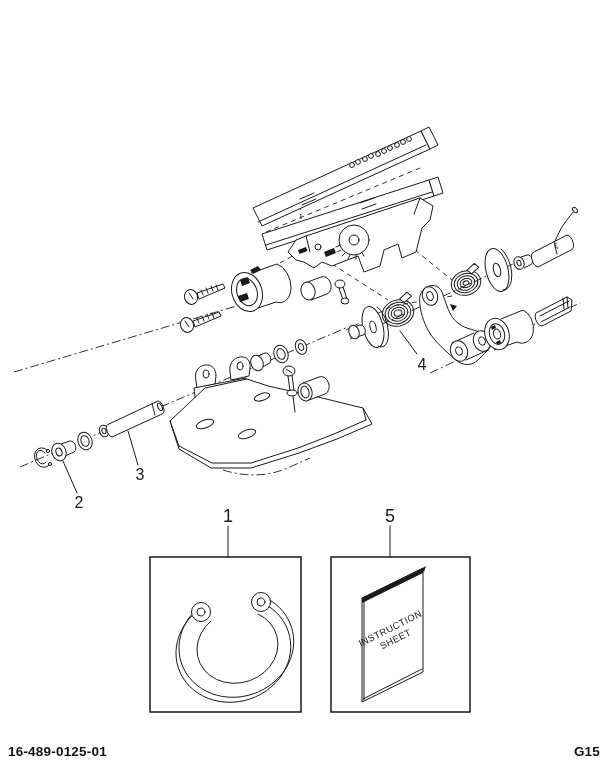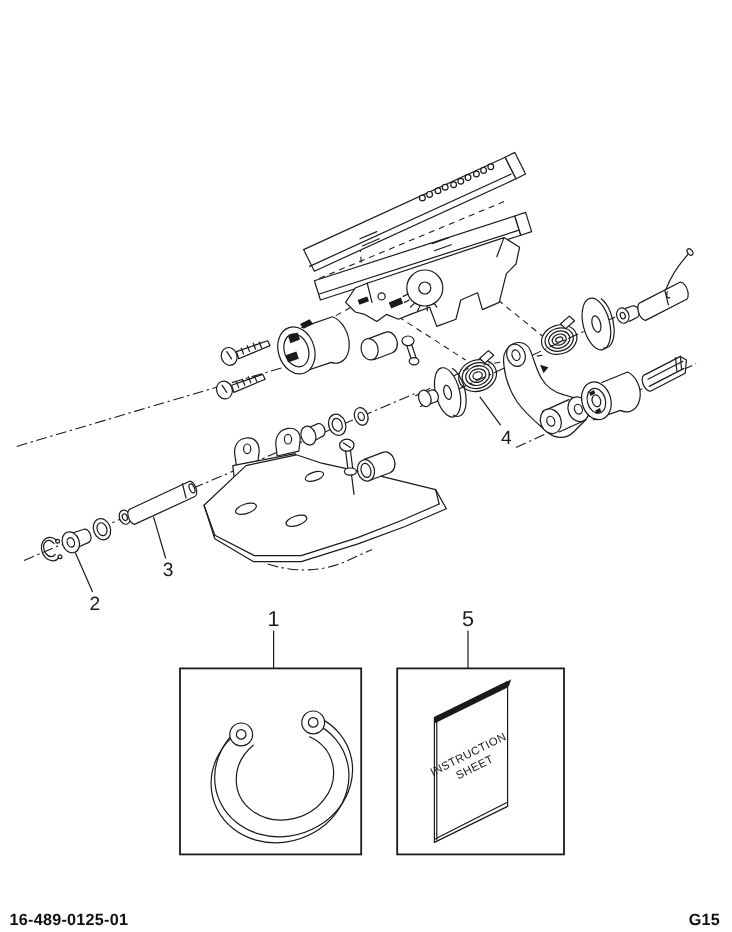--- a/index.html
+++ b/index.html
@@ -8,21 +8,21 @@
   #diagram-svg{position:absolute;left:0;top:0;}
   .ln{fill:none;stroke:#1a1a1a;stroke-width:1;stroke-linecap:round;stroke-linejoin:round;}
   .fw{fill:#ffffff;stroke:#1a1a1a;stroke-width:1;stroke-linejoin:round;}
   .fd{fill:#1a1a1a;stroke:none;}
   .dd{fill:none;stroke:#1a1a1a;stroke-width:0.9;stroke-dasharray:9 3 2 3;}
   .dsh{fill:none;stroke:#1a1a1a;stroke-width:0.9;stroke-dasharray:5 4;}
   .box{fill:#ffffff;stroke:#1a1a1a;stroke-width:1.5;}
   .callout{font-family:"Liberation Sans",sans-serif;font-size:16px;fill:#1a1a1a;text-anchor:middle;}
   .callout-big{font-family:"Liberation Sans",sans-serif;font-size:18px;fill:#1a1a1a;text-anchor:middle;}
   .sheet-text{font-family:"Liberation Sans",sans-serif;font-size:9.5px;fill:#1a1a1a;text-anchor:middle;letter-spacing:.4px;}
-  .footer-text{position:absolute;bottom:3px;font-size:13.5px;font-weight:bold;color:#111;
+  .footer-text{position:absolute;bottom:18px;font-size:13.5px;font-weight:bold;color:#111;
                font-family:"Liberation Sans",sans-serif;letter-spacing:.2px;}
   #footer-left{left:8px;}
   #footer-right{right:10px;}
 </style>
 </head>
 <body>
 
 <div id="page">
 
   <svg id="diagram-svg" width="610" height="777" viewBox="0 0 610 777">

